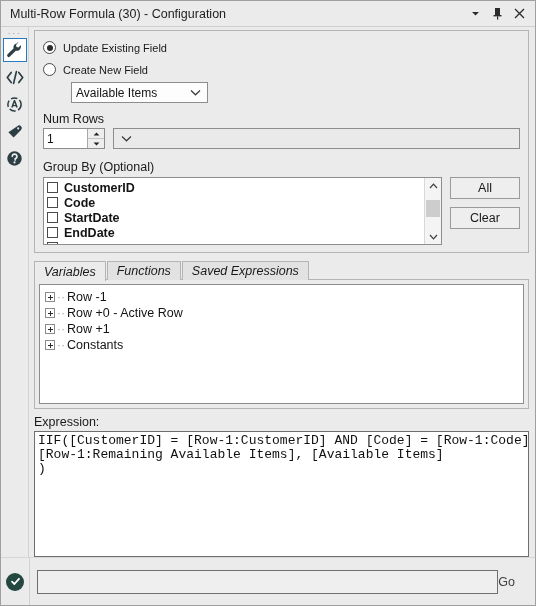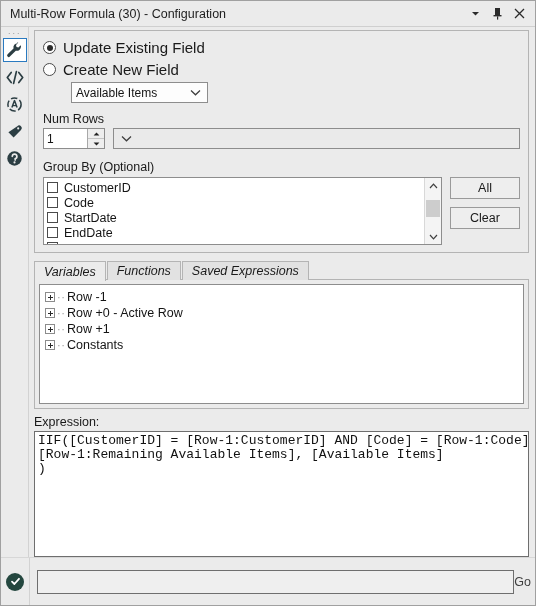--- a/index.html
+++ b/index.html
@@ -140,21 +140,21 @@
     flex: none;
   }
   .radio.checked::after {
     content: "";
     position: absolute;
     left: 2.5px; top: 2.5px;
     width: 6px; height: 6px;
     border-radius: 50%;
     background: #2b2b2b;
   }
-  .radio-label { font-size: 15px; color: #1a1a1a; }
+  .radio-label { font-size: 11px; color: #1a1a1a; }
 
   .indent-dd { margin: 2px 0 0 28px; }
   .combo {
     height: 21px;
     background: #fdfdfd;
     border: 1px solid #8d8d8d;
     display: flex;
     align-items: center;
     padding: 0 3px 0 4px;
     box-sizing: border-box;
@@ -224,20 +224,21 @@
   .group-title { font-size: 12.5px; margin-bottom: 3px; color: #1a1a1a; }
   .group-body { display: flex; align-items: flex-start; }
   .listbox {
     flex: 1;
     height: 68px;
     background: #ffffff;
     border: 1px solid #8d8d8d;
     display: flex;
     box-sizing: border-box;
     overflow: hidden;
+    font-weight: bold;
   }
   .list-items {
     flex: 1;
     padding: 2px 0 0 3px;
     overflow: hidden;
   }
   .list-item {
     display: flex;
     align-items: center;
     height: 15px;
@@ -428,21 +429,21 @@
     background: #24473f;
     display: flex;
     align-items: center;
     justify-content: center;
     color: #ffffff;
   }
   .footer-main {
     flex: 1;
     display: flex;
     align-items: center;
-    padding: 0 4px 0 7px;
+    padding: 0 20px 0 7px;
     gap: 0;
   }
   .footer-input {
     flex: 1;
     height: 24px;
     background: #efefef;
     border: 1px solid #6e6e6e;
     box-sizing: border-box;
   }
   .go-link {

